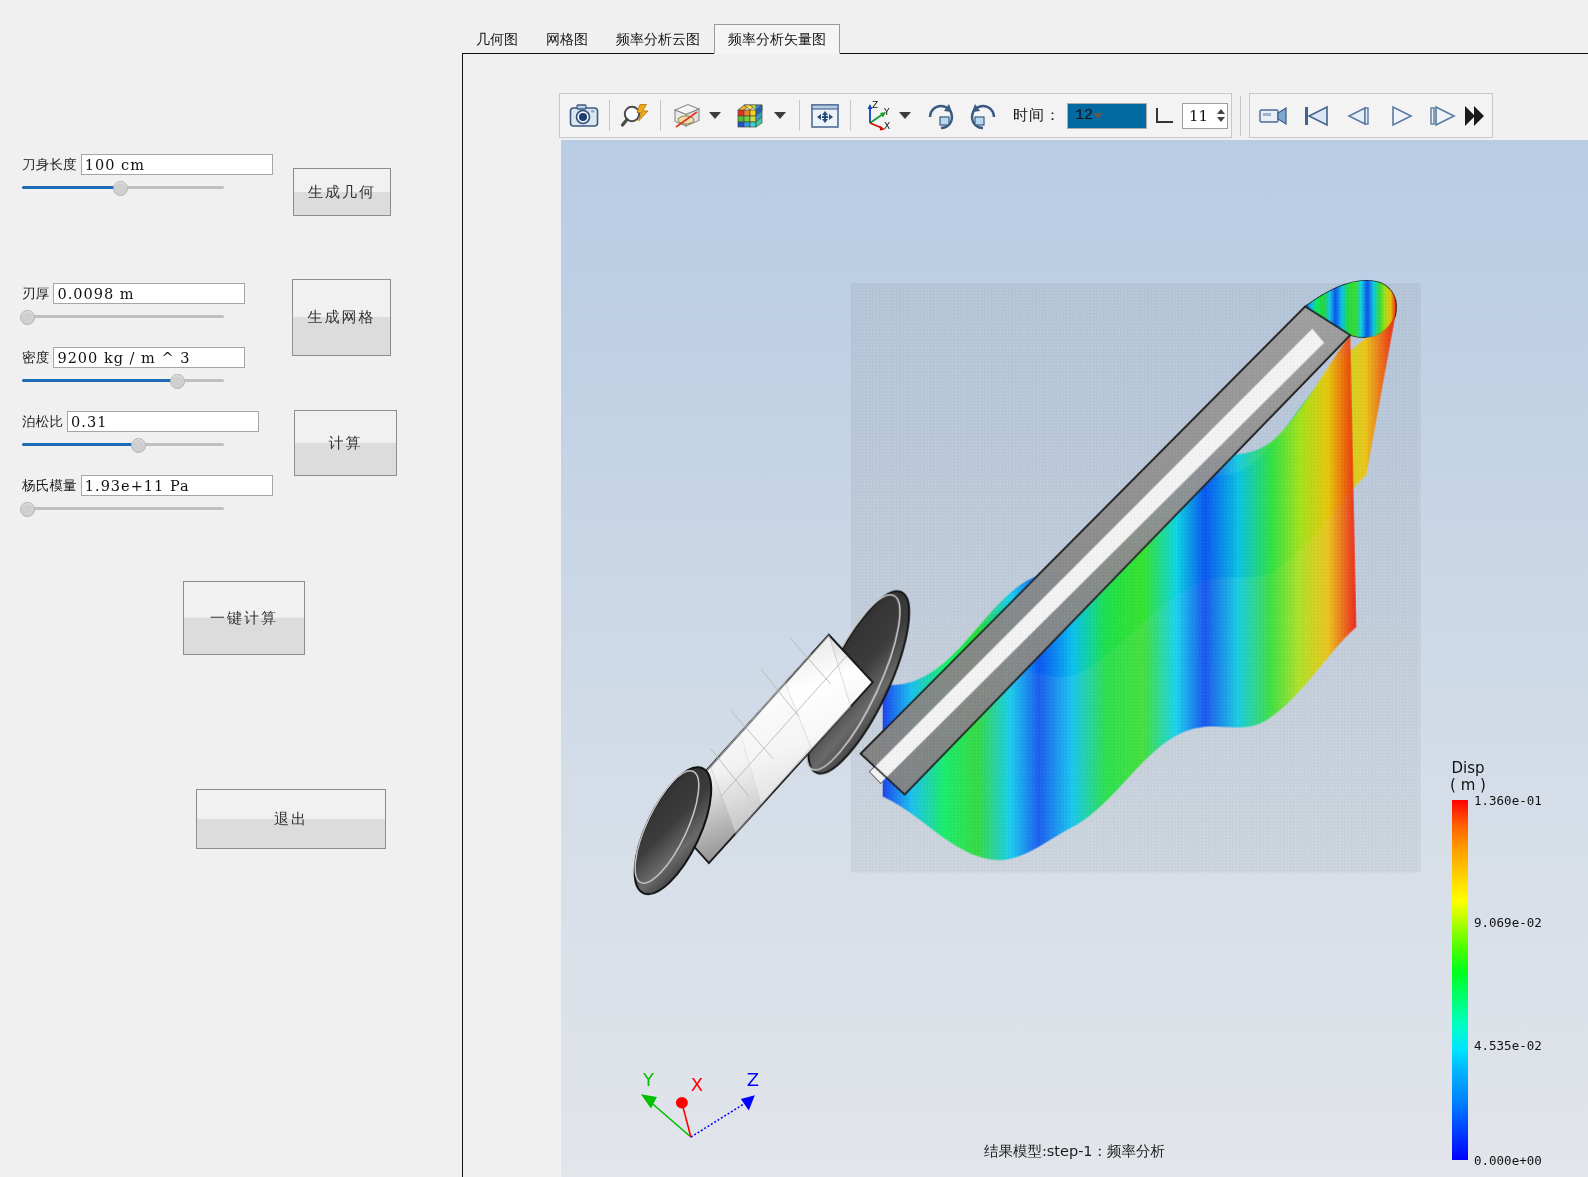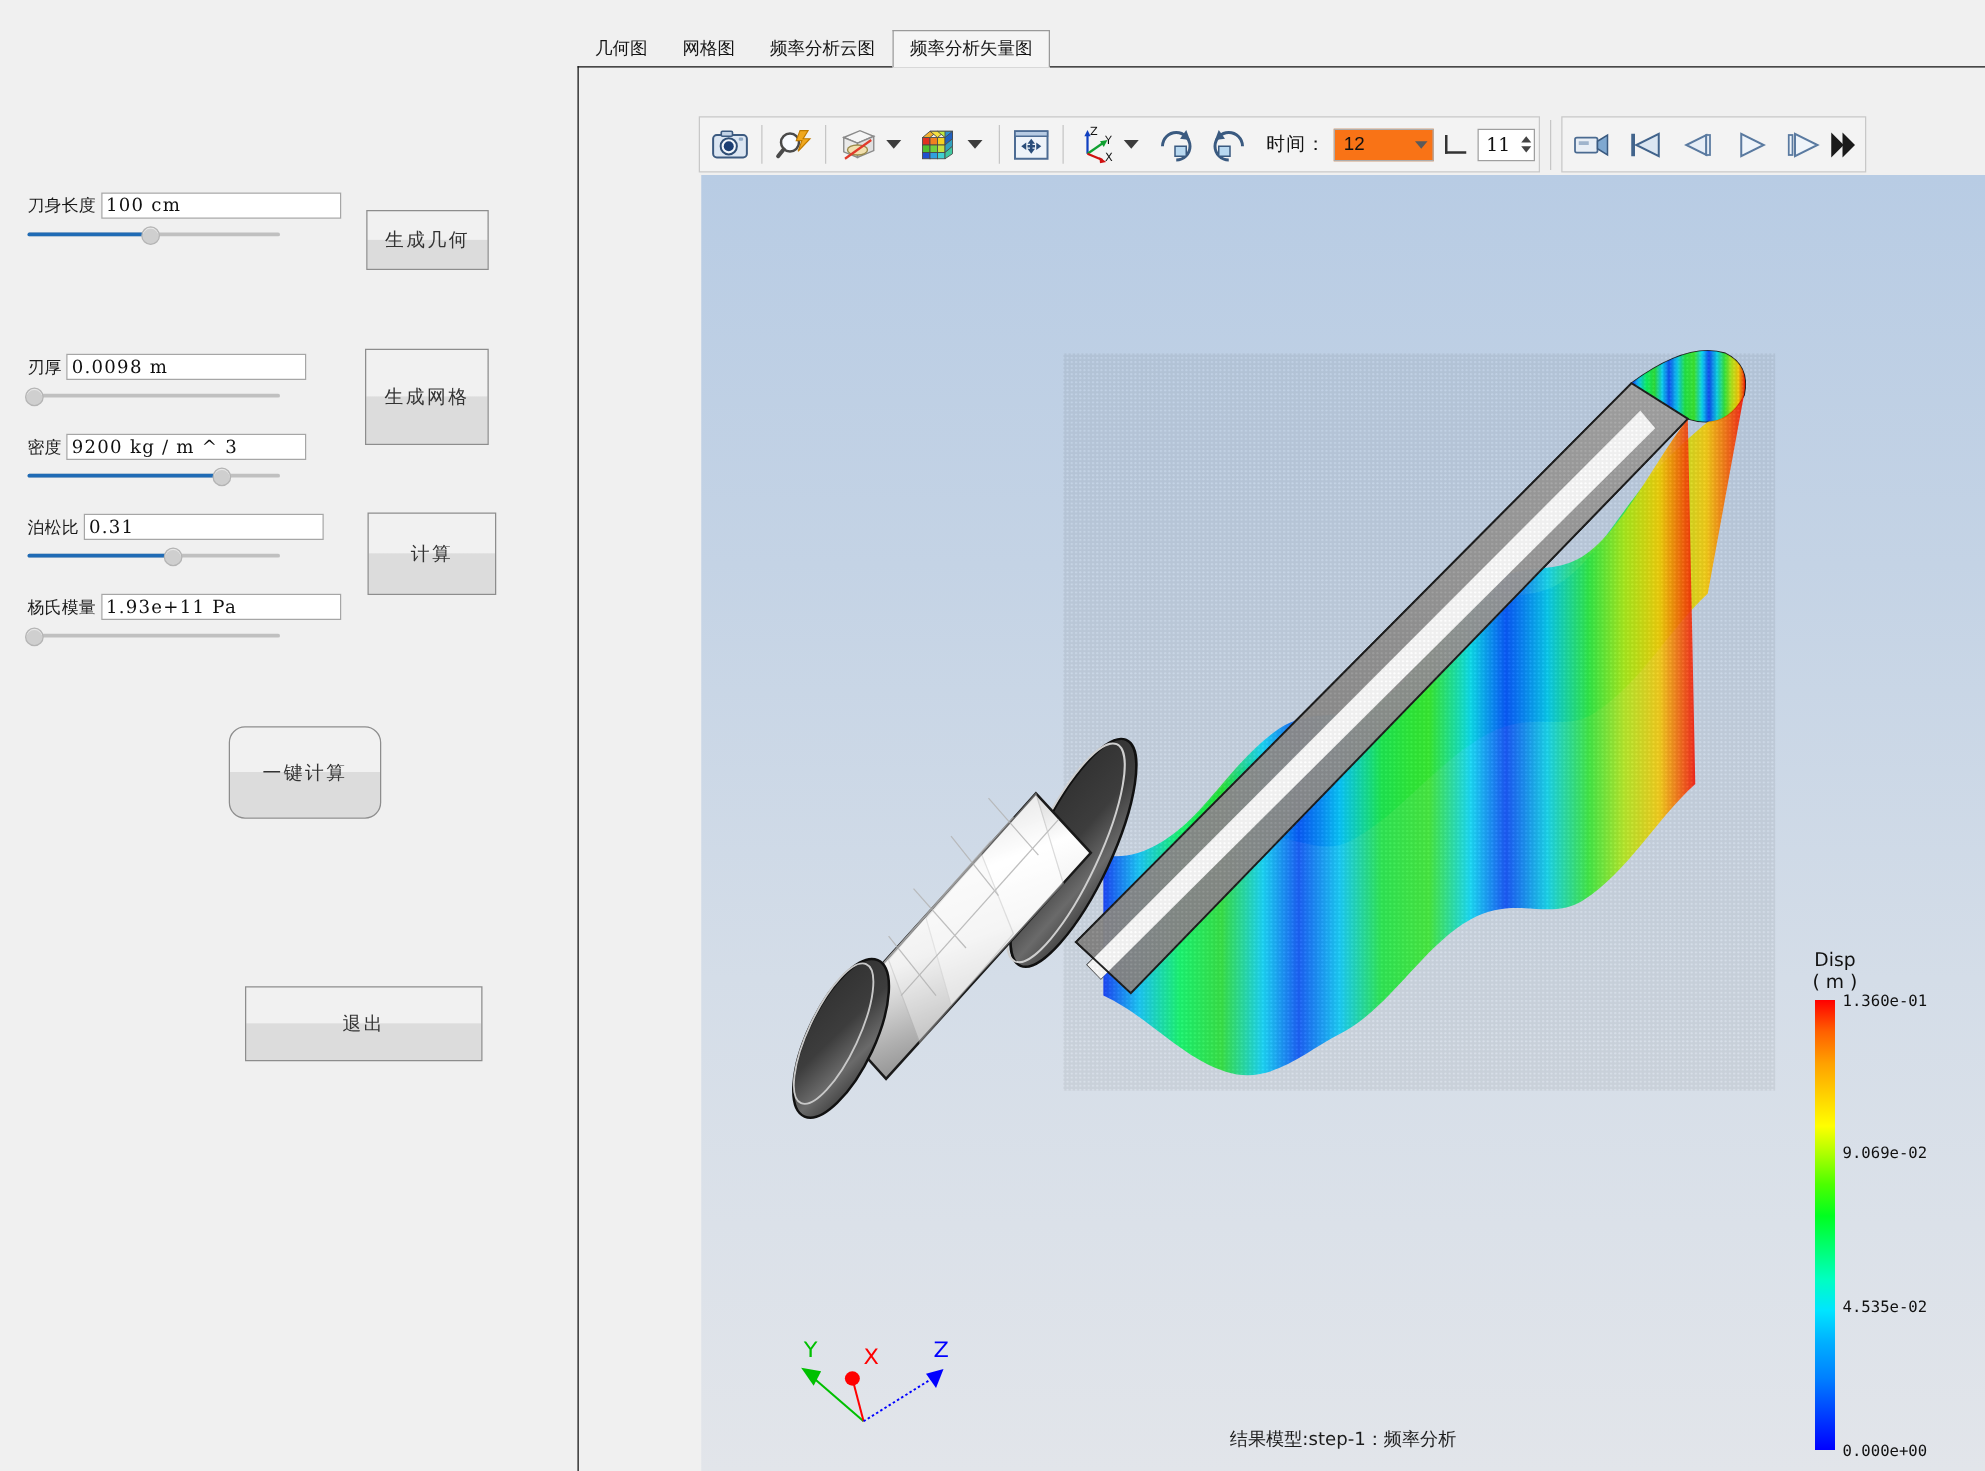--- a/index.html
+++ b/index.html
@@ -91,23 +91,23 @@
   .tsep{width:1px;height:31px;background:#c6c6c6;margin:0 4px;}
   .caret{
     width:0;height:0;border-left:6px solid transparent;border-right:6px solid transparent;
     border-top:7px solid #3c3c3c;margin:0 9px 0 2px;cursor:default;
   }
   .tlabel{
     font-family:"DejaVu Sans","Liberation Sans",sans-serif;font-size:15px;color:#141414;
     padding:0 6px 0 9px;letter-spacing:1px;white-space:nowrap;
   }
   .combo{
-    width:80px;height:26px;box-sizing:border-box;border:1px solid #adadad;background:#f97316;
-    display:flex;align-items:center;justify-content:space-between;padding:0 4px 0 7px;
-    font-family:Liberation Sans, sans-serif;font-size:15px;color:#111;cursor:default;
+    width:80px;height:26px;box-sizing:border-box;border:1px solid #adadad;background:#0369a1;
+    display:flex;align-items:center;justify-content:flex-start;padding:0 4px 0 7px;
+    font-family:Liberation Mono, monospace;font-size:15px;color:#111;cursor:default;
   }
   .combo .cb-caret{
     width:0;height:0;border-left:5px solid transparent;border-right:5px solid transparent;
     border-top:6px solid #5a5a5a;
   }
   .spin{
     width:46px;height:26px;box-sizing:border-box;border:1px solid #9f9f9f;background:#fff;
     display:flex;align-items:center;justify-content:space-between;padding:0 2px 0 6px;
     font-family:"DejaVu Serif","Liberation Serif",serif;font-size:15px;color:#111;cursor:default;
   }
@@ -210,21 +210,21 @@
     </div>
     <div class="slider" style="width:202px;">
       <div class="track"></div>
       <div class="knob" style="left:2%;"></div>
     </div>
   </div>
 
   <div class="btn" style="left:293px;top:168px;width:98px;height:48px;">生成几何</div>
   <div class="btn" style="left:292px;top:279px;width:99px;height:77px;">生成网格</div>
   <div class="btn" style="left:294px;top:410px;width:103px;height:66px;">计算</div>
-  <div class="btn" style="left:183px;top:581px;width:122px;height:74px;border-radius:13px;">一键计算</div>
+  <div class="btn" style="left:183px;top:581px;width:122px;height:74px;">一键计算</div>
   <div class="btn" style="left:196px;top:789px;width:190px;height:60px;">退出</div>
 </div>
 
 <div id="right-area">
 
   <div id="tabbar">
     <div class="tab">几何图</div>
     <div class="tab">网格图</div>
     <div class="tab">频率分析云图</div>
     <div class="tab active">频率分析矢量图</div>

